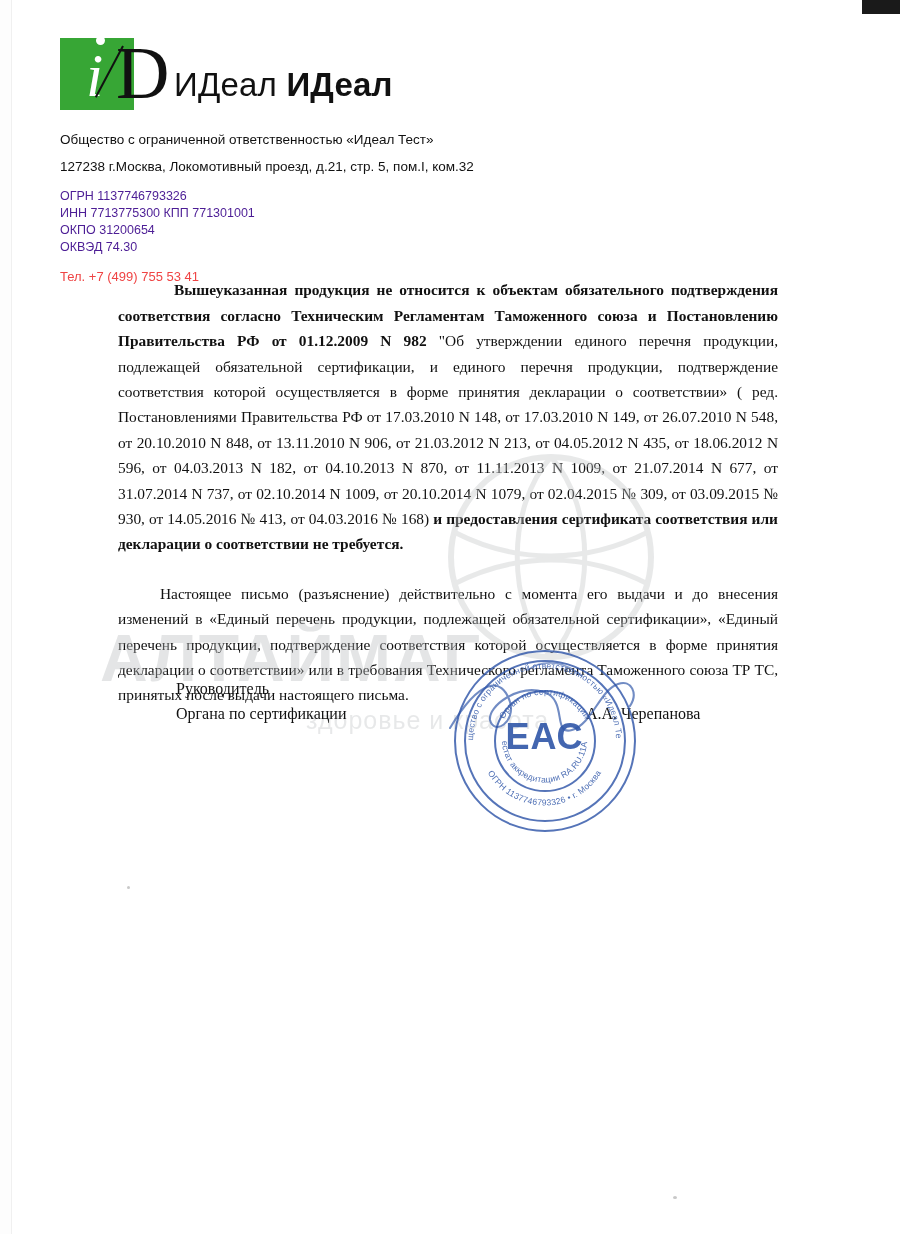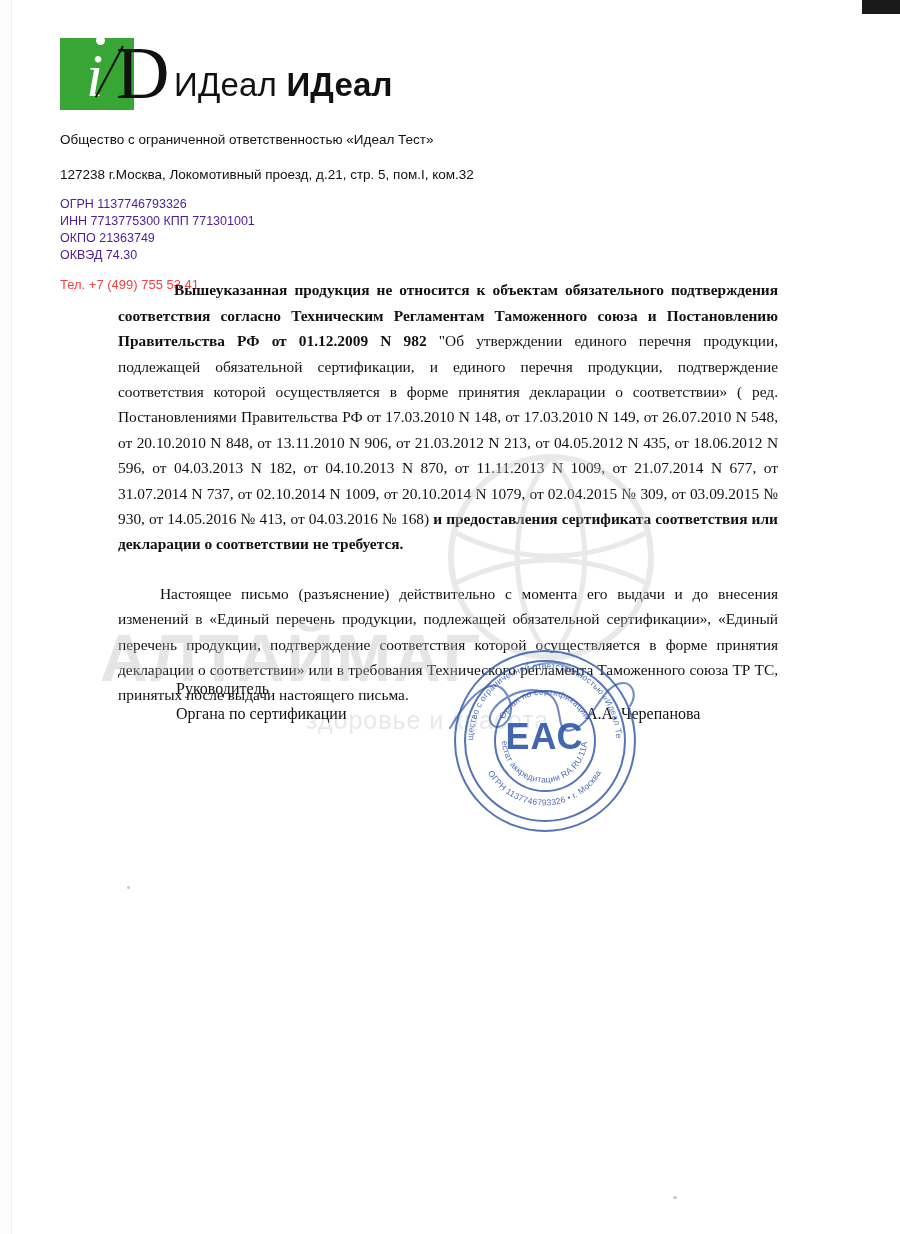--- a/index.html
+++ b/index.html
@@ -288,26 +288,26 @@
         <div class="logo-i-dot"></div>
         <div class="logo-d">D</div>
         <div class="logo-d-slash"></div>
       </div>
       <div class="logo-word">
         <span>ИДеал </span><b>ИДеал</b>
       </div>
     </div>
 
     <div class="company-line">Общество с ограниченной ответственностью «Идеал Тест»</div>
-    <div class="company-line" style="margin-top:16px;">127238 г.Москва, Локомотивный проезд, д.21, стр. 5, пом.I, ком.32</div>
+    <div class="company-line" style="margin-top:8px;">127238 г.Москва, Локомотивный проезд, д.21, стр. 5, пом.I, ком.32</div>
 
     <div class="reg-block">
       <div>ОГРН 1137746793326</div>
       <div>ИНН 7713775300  КПП 771301001</div>
-      <div>ОКПО 21363749</div>
+      <div>ОКПО 31200654</div>
       <div>ОКВЭД 74.30</div>
     </div>
 
     <div class="phone-line">Тел. +7 (499) 755 53 41</div>
   </div>
 
   <div class="body-block">
     <p class="para1"><span class="b">Вышеуказанная продукция не относится к объектам обязательного подтверждения соответствия согласно Техническим Регламентам Таможенного союза  и Постановлению Правительства РФ от 01.12.2009 N 982</span><span> "Об утверждении единого перечня продукции, подлежащей обязательной сертификации, и единого перечня продукции, подтверждение соответствия которой осуществляется в форме принятия декларации о соответствии» ( ред. Постановлениями Правительства РФ от 17.03.2010 N 148, от 17.03.2010 N 149, от 26.07.2010 N 548, от 20.10.2010 N 848, от 13.11.2010 N 906, от 21.03.2012 N 213, от 04.05.2012 N 435, от 18.06.2012 N 596, от 04.03.2013 N 182, от 04.10.2013 N 870, от 11.11.2013 N 1009, от 21.07.2014 N 677, от 31.07.2014 N 737, от 02.10.2014 N 1009, от 20.10.2014 N 1079, от 02.04.2015 № 309, от 03.09.2015 № 930, от 14.05.2016 № 413, от 04.03.2016 № 168)</span><span class="b"> и предоставления сертификата соответствия или декларации о соответствии не требуется.</span></p>
     <p class="para2">Настоящее письмо (разъяснение) действительно с момента его выдачи и до внесения изменений в «Единый перечень продукции, подлежащей обязательной сертификации», «Единый перечень продукции, подтверждение соответствия которой осуществляется в форме принятия декларации о соответствии» или в требования Технического регламента Таможенного союза ТР ТС, принятых после выдачи настоящего письма.</p>
   </div>

